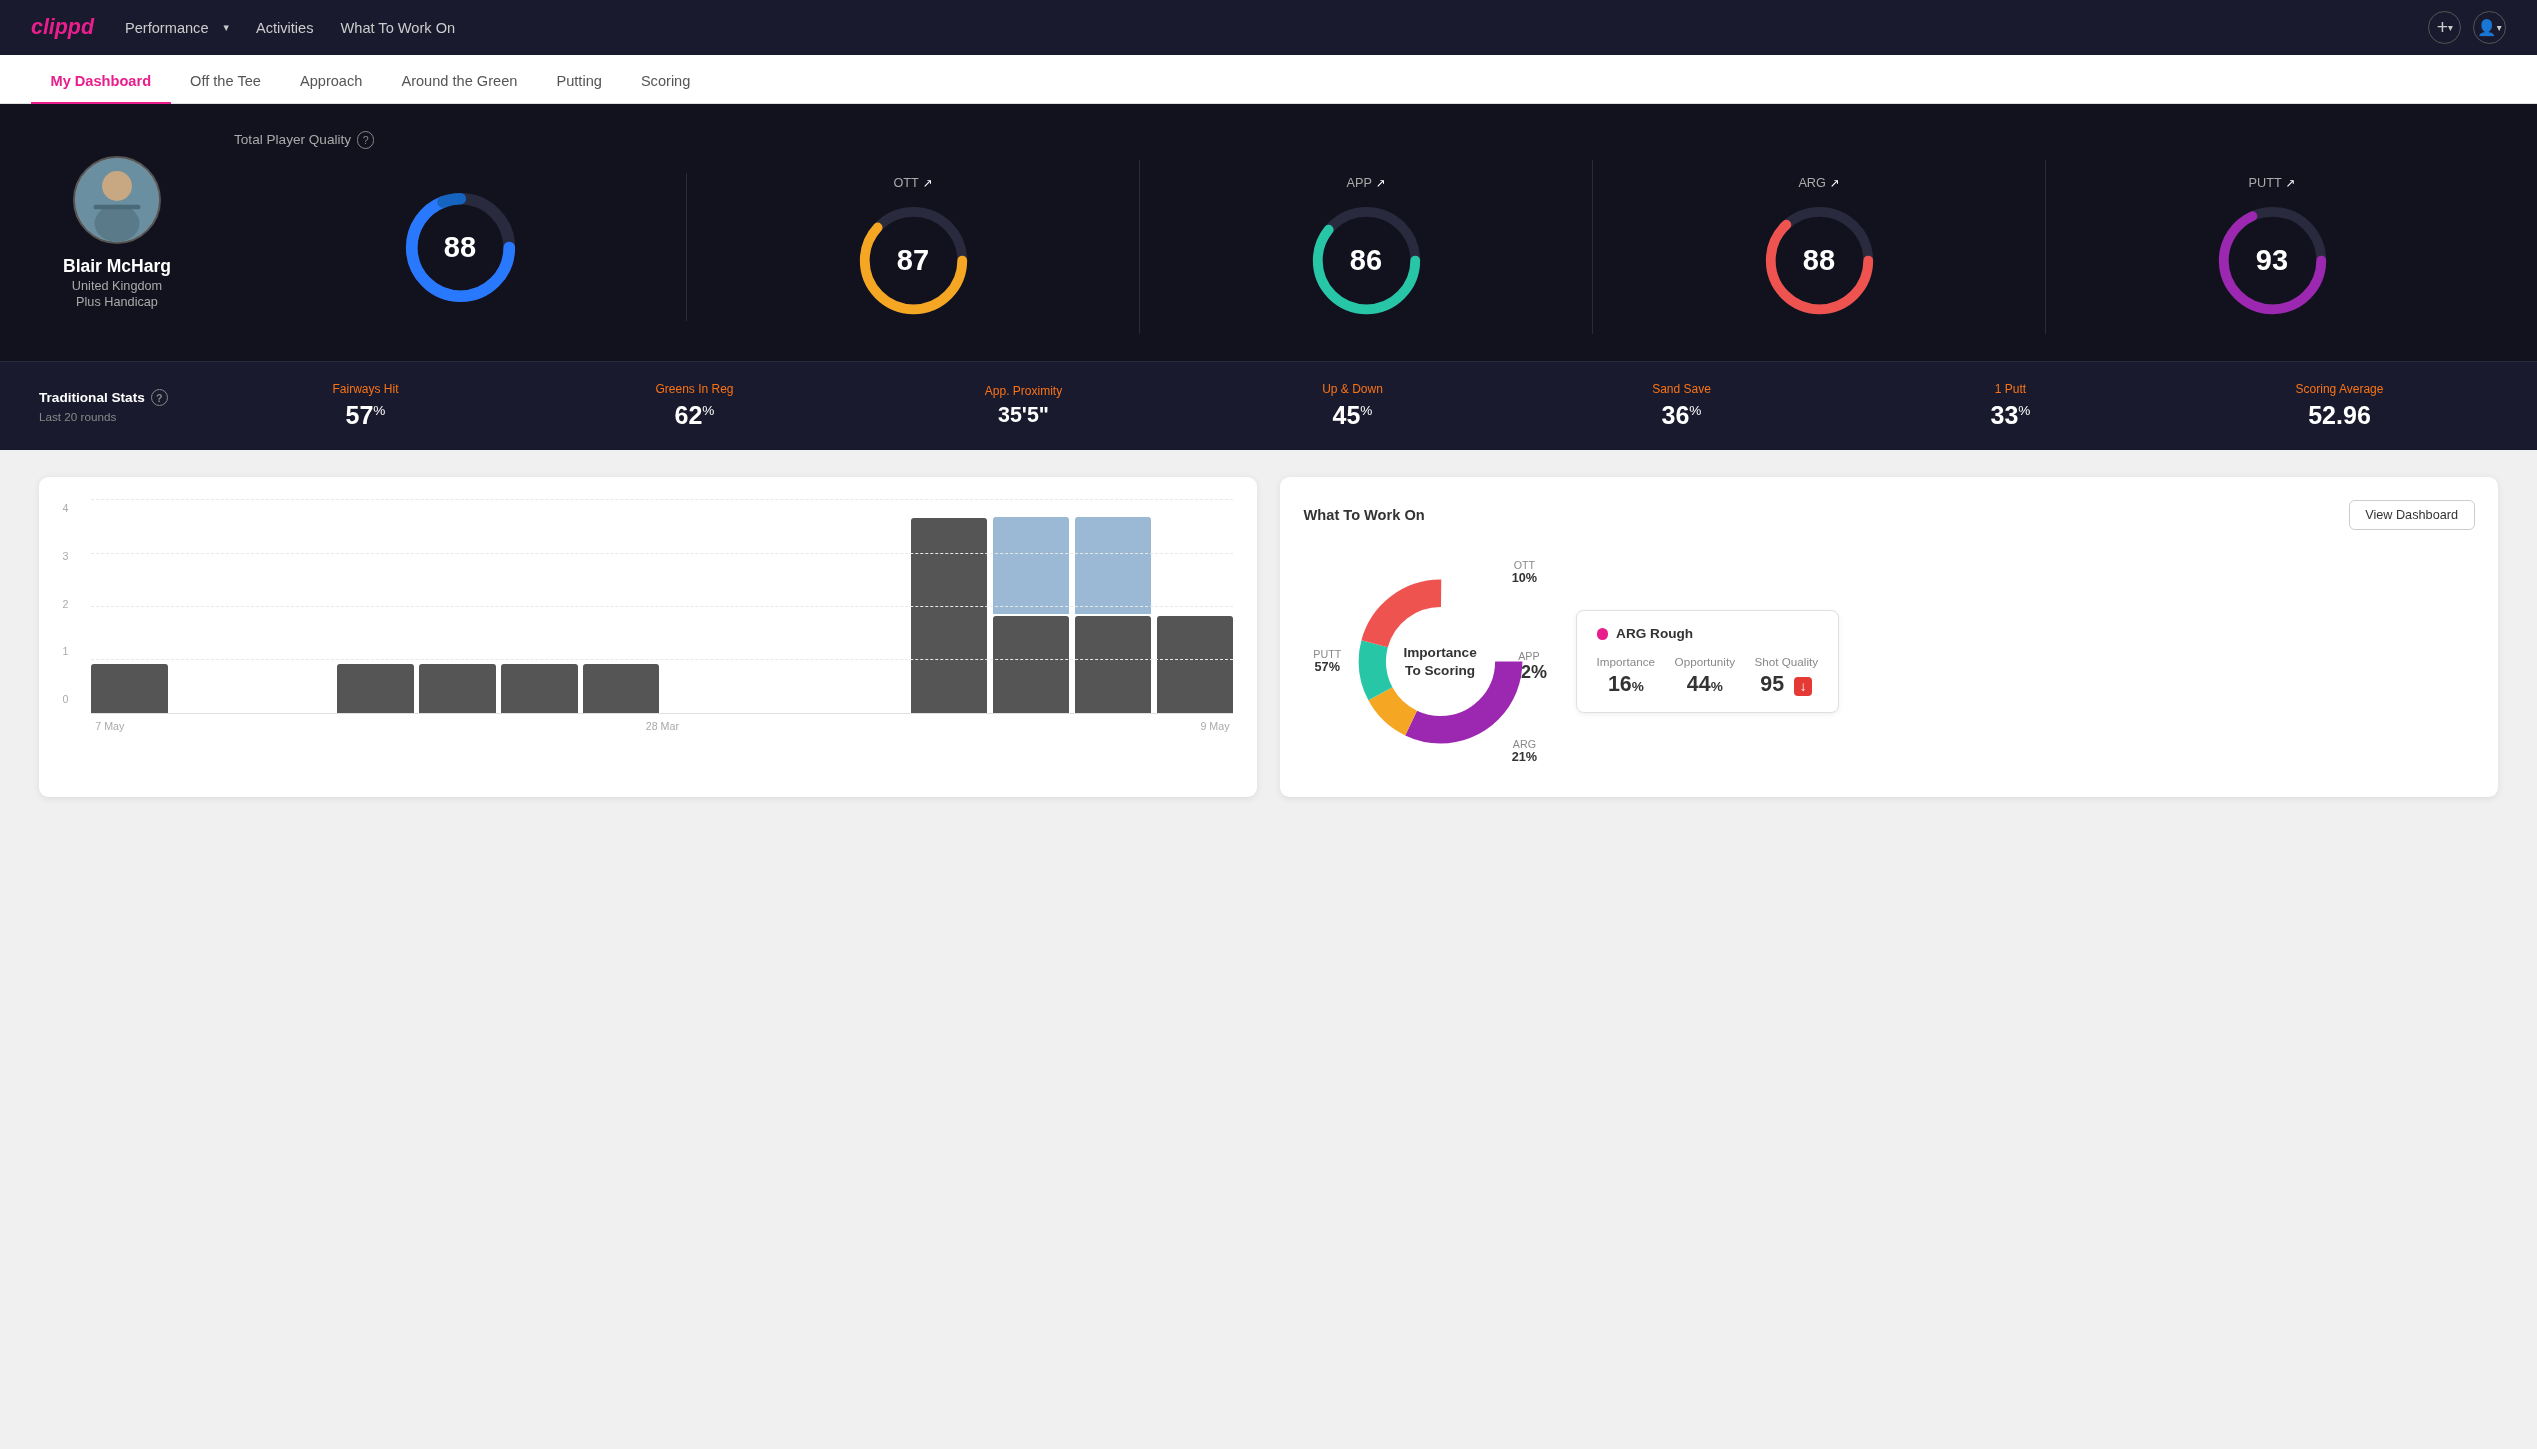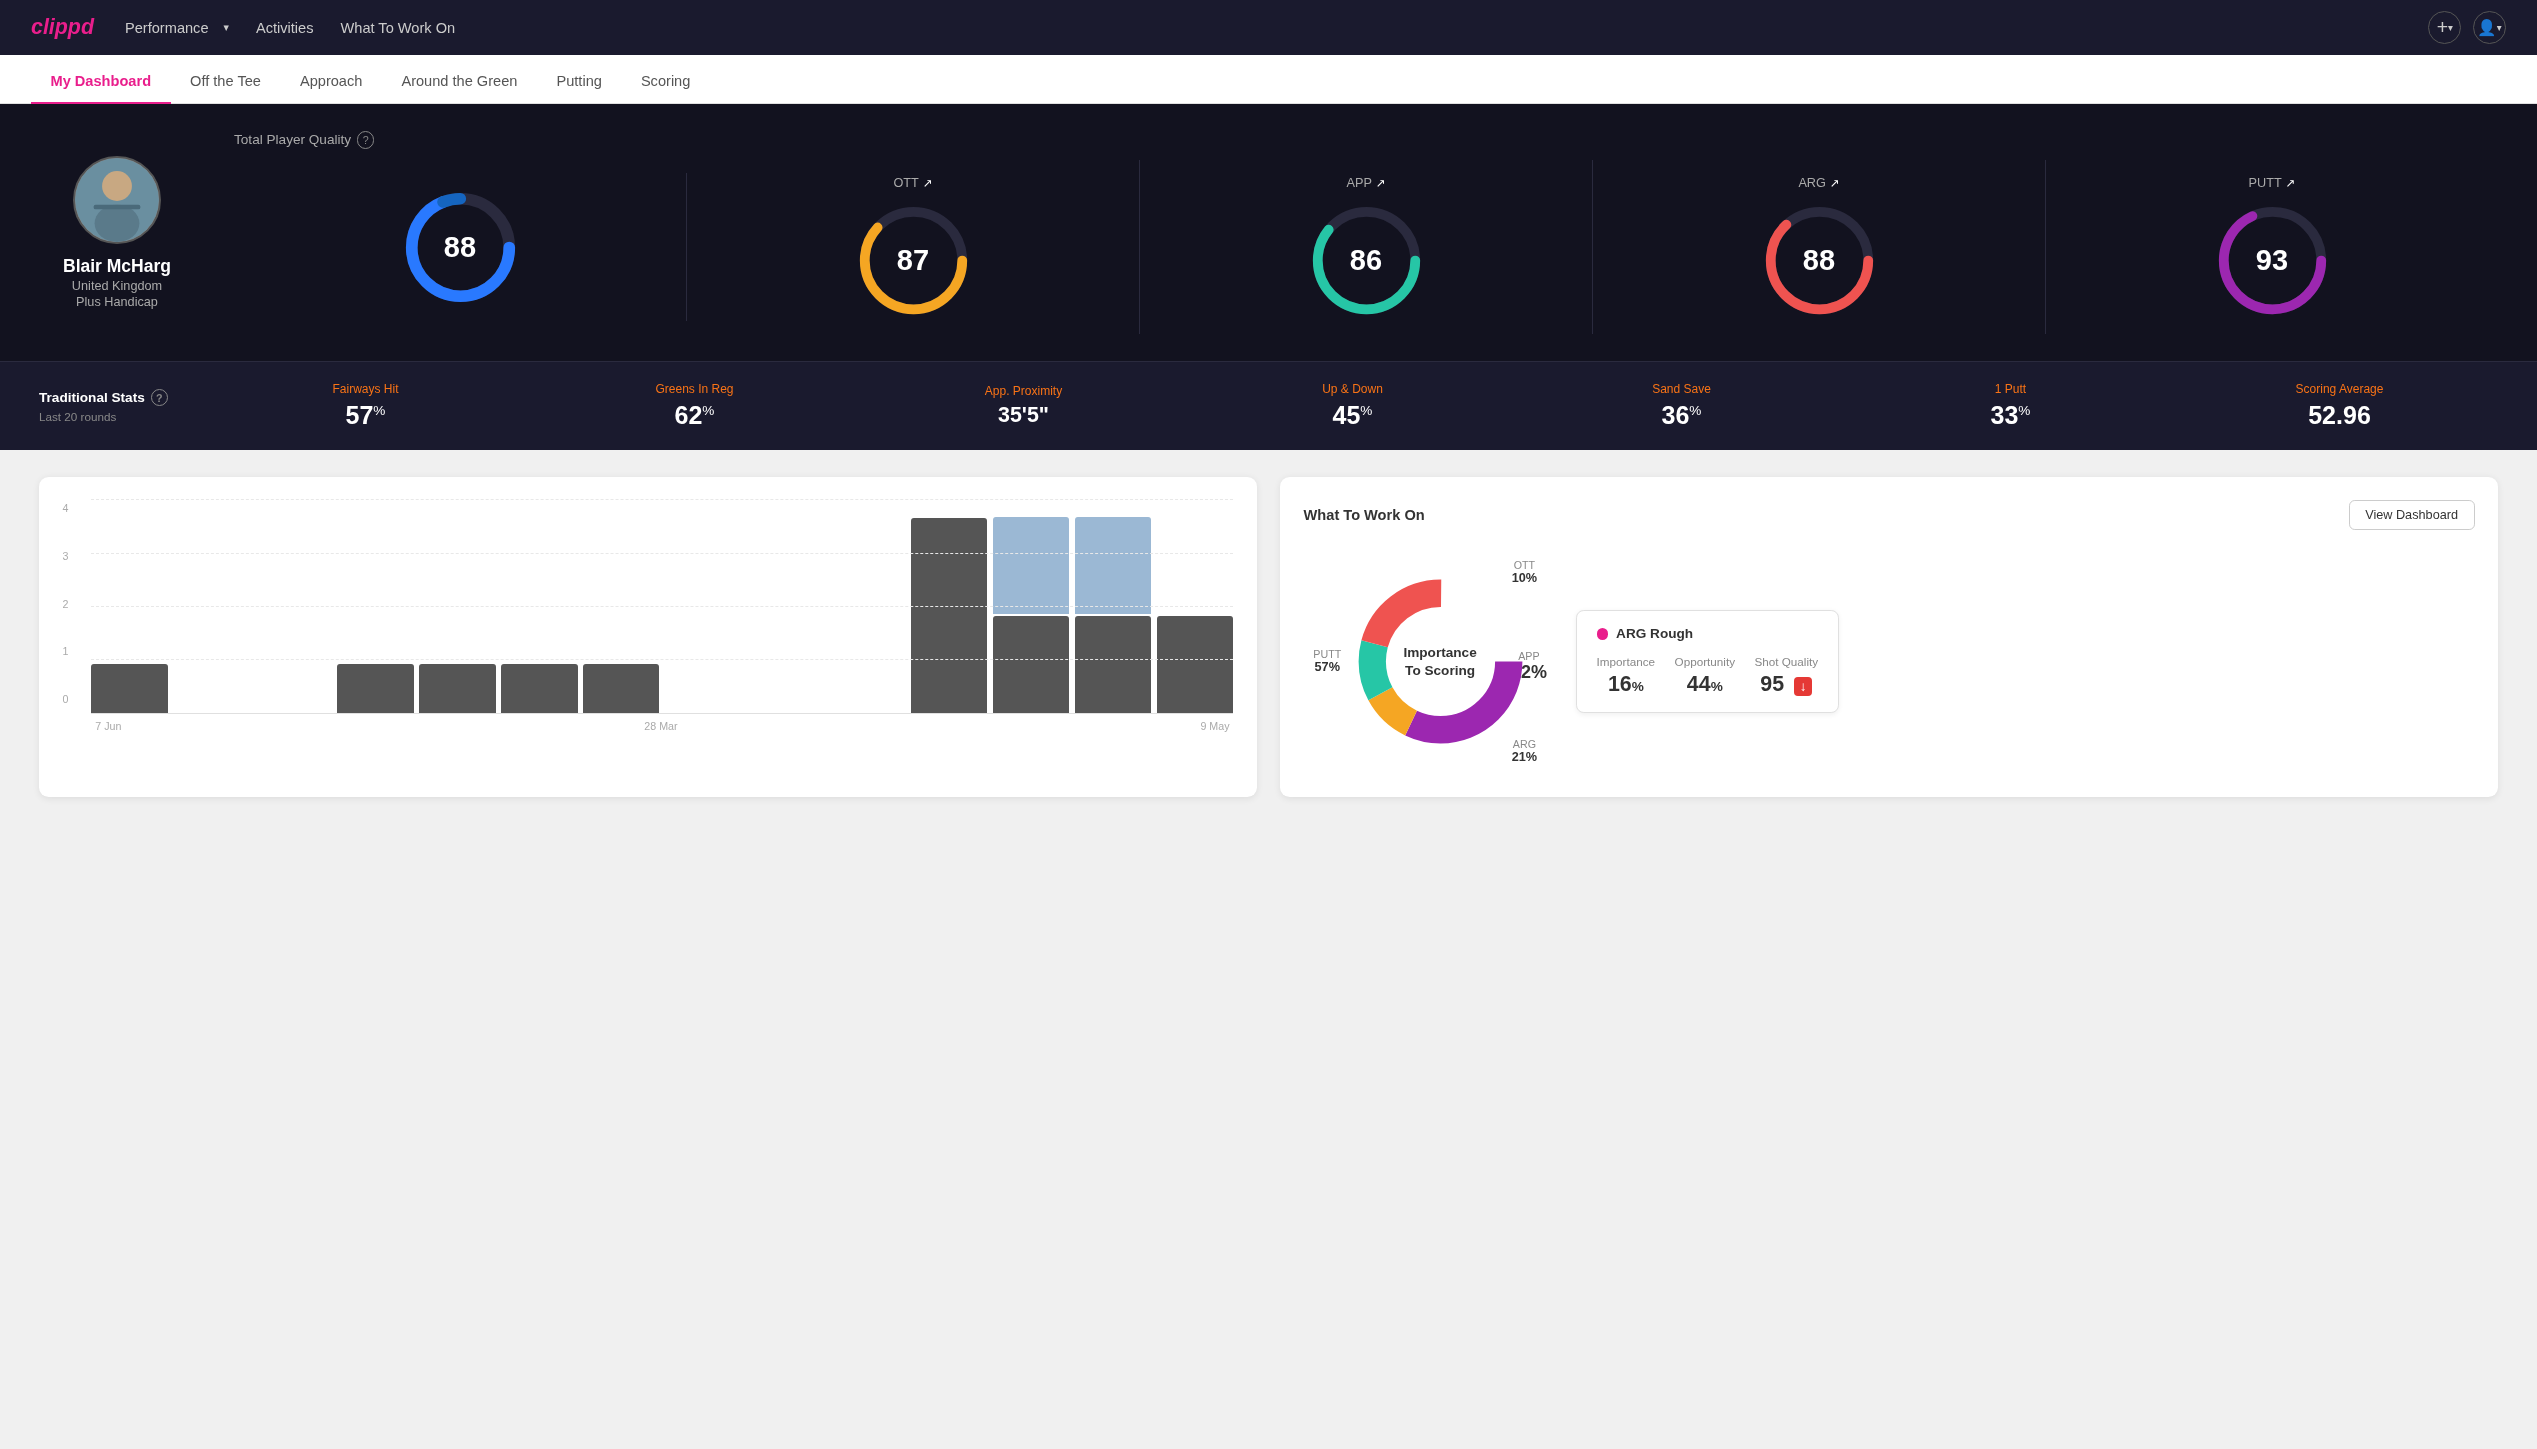--- a/index.html
+++ b/index.html
@@ -539,21 +539,21 @@
             <div class="bar-group" style="justify-content: flex-end; align-items: center; display: flex; flex-direction: column; height: 100%; flex: 1 1 0%;">
               <div class="bar off-course" style="height: 97px; width: 100%;"></div>
               <div class="bar on-course" style="height: 97px; width: 100%;"></div>
             </div>
             <div class="bar-group" style="justify-content: flex-end; align-items: center; display: flex; flex-direction: column; height: 100%; flex: 1 1 0%;">
               <div class="bar on-course" style="height: 97px; width: 100%;"></div>
             </div>
           </div>
       </div>
       <div class="x-labels">
-        <span>7 Jun</span>
+        <span>7 May</span>
         <span>28 Mar</span>
         <span>9 May</span>
       </div>
 
       <div style="position:absolute; left:0; top:0; bottom:25px; display:flex; flex-direction:column-reverse; justify-content:space-between; font-size:10.7px; color:#aaa; padding:1.9px 0;">
         <span>0</span>
         <span>1</span>
         <span>2</span>
         <span>3</span>
         <span>4</span>

